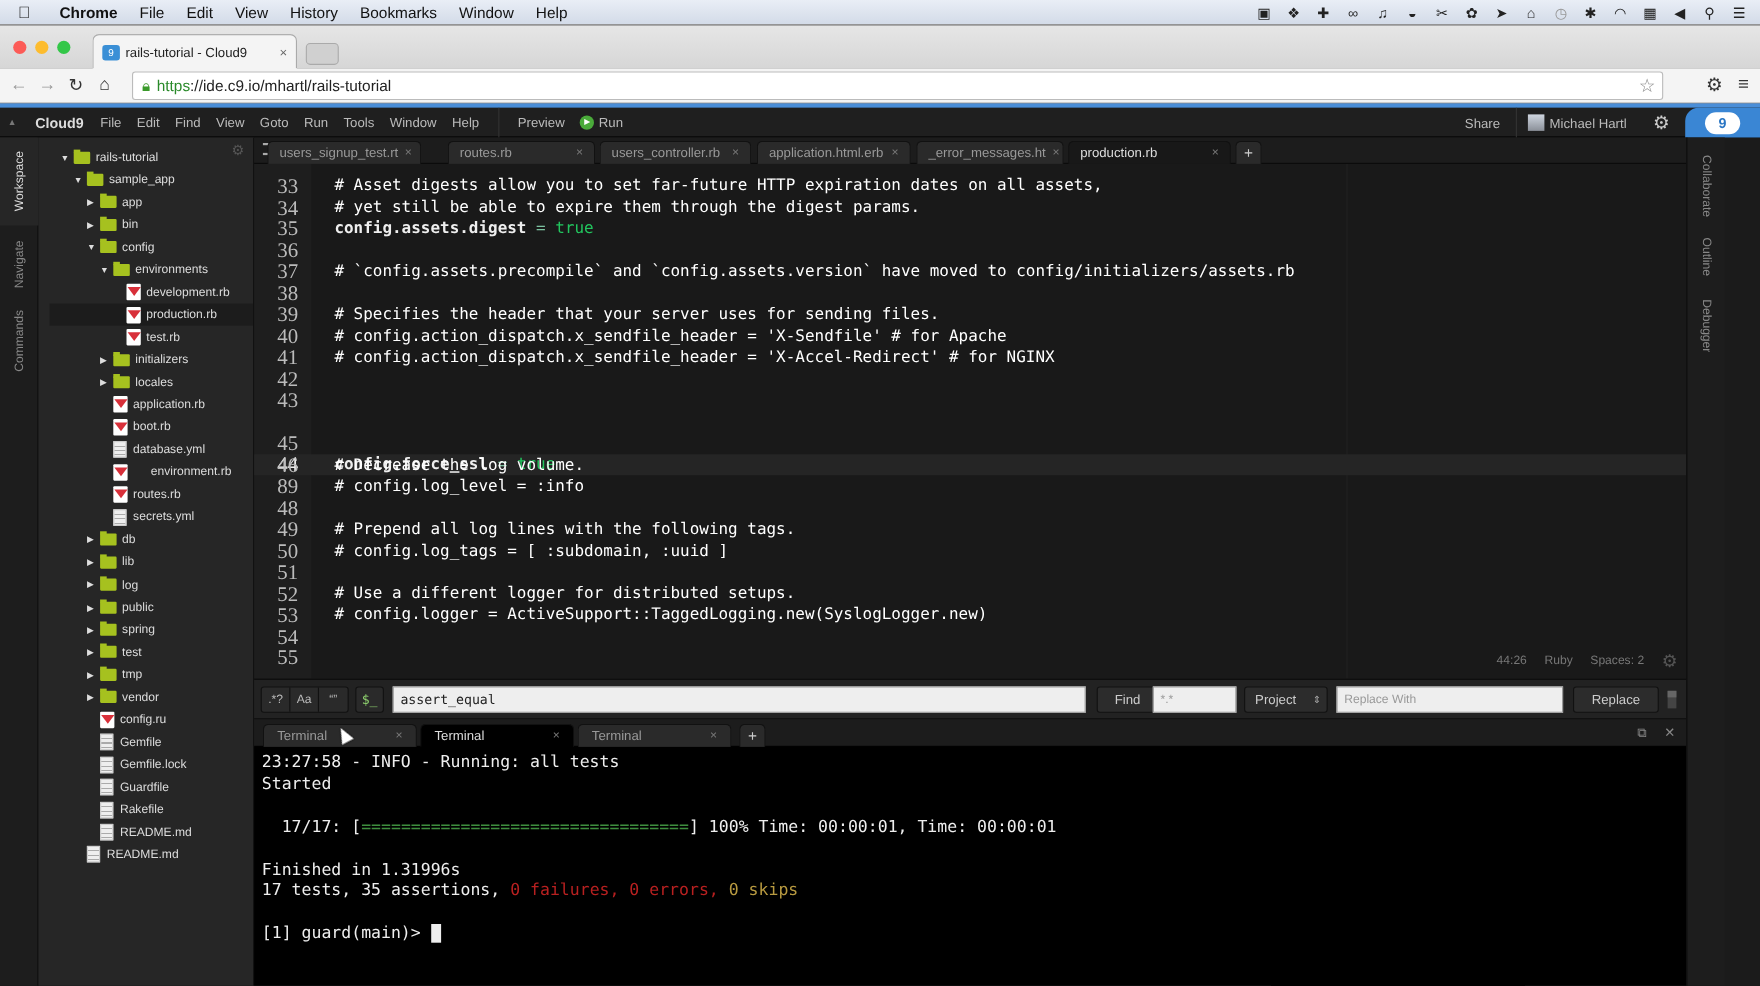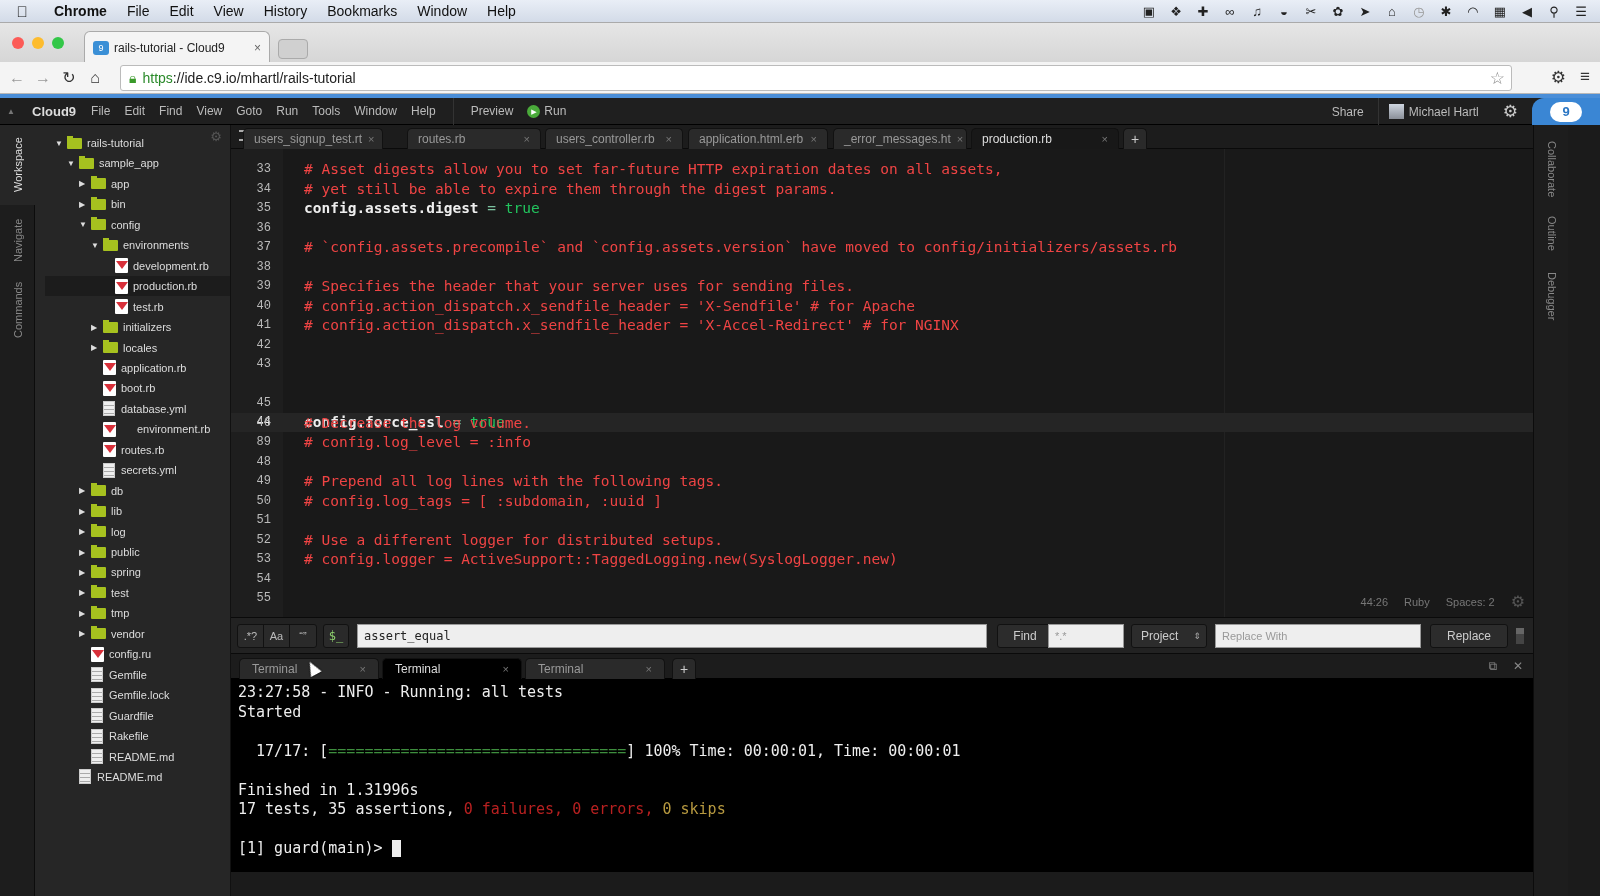--- a/index.html
+++ b/index.html
@@ -62,25 +62,25 @@
 .etabs{position:absolute;left:231px;top:125px;width:1302px;height:24px;background:#1c1c1c;border-bottom:1px solid #0a0a0a}
 .etabs .menuico{position:absolute;left:8px;top:5px;width:12px;height:11px;border:1px solid #aaa;border-width:2px 0;color:#aaa}
 .etab{position:absolute;top:3px;height:21px;background:#2a2a2a;border-radius:5px 5px 0 0;font-size:12px;color:#999;display:flex;align-items:center;padding:0 10px;border:1px solid #111;border-bottom:none}
 .etab.active{background:#181818;color:#ddd}
 .etab .x{margin-left:auto;color:#777;font-size:11px;padding-left:6px}
 .etab.plus{width:24px;justify-content:center;color:#ccc;font-size:14px;padding:0}
 
 .code{position:absolute;left:231px;top:149px;width:1302px;height:468px;background:#191919;overflow:hidden;font-family:"DejaVu Sans Mono",monospace;font-size:14.5px}
 .gutter{position:absolute;left:0;top:0;width:52px;height:468px;background:#1e1e1e}
 .line{position:absolute;left:0;height:19.5px;width:1302px;white-space:pre;color:#c8c8c8;line-height:19.5px}
-.line .ln{position:absolute;left:0;width:40px;text-align:right;color:#bbb;font-family:Liberation Mono, monospace;font-size:12px}
+.line .ln{position:absolute;left:0;width:40px;text-align:right;color:#bbb;font-family:Liberation Serif, serif;font-size:19px}
 .line .tx{position:absolute;left:73px}
 .line.cur{background:#252525}
 .line.cur .ln{color:#eee}
-.cmt{color:#ef4444}
+.cmt{color:#ffffff}
 .kw{color:#eee;font-weight:bold}
 .eq{color:#7cc2a0}
 .bool{color:#22c55e}
 .printmargin{position:absolute;left:993px;top:0;width:1px;height:468px;background:#222}
 .status{position:absolute;right:0;bottom:6px;display:flex;gap:16px;align-items:center;font-size:11px;color:#777;font-family:"Liberation Sans",sans-serif;padding-right:8px}
 .status .gear{font-size:16px;color:#555}
 
 .findbar{position:absolute;left:231px;top:617px;width:1302px;height:37px;background:#222;border-top:1px solid #0a0a0a;border-bottom:1px solid #0a0a0a}
 .fopts{position:absolute;left:6px;top:6px;height:24px;display:flex;border:1px solid #111;border-radius:3px;background:#2a2a2a}
 .fopts span{width:26px;text-align:center;font-size:11px;color:#bbb;line-height:22px;border-right:1px solid #111}
@@ -93,21 +93,21 @@
 .fsel .arr{position:absolute;right:5px;top:0;font-size:9px;color:#aaa}
 .fstub{position:absolute;right:9px;top:10px;width:8px;height:16px;background:#444;border-top:6px solid #666}
 
 .ttabs{position:absolute;left:231px;top:654px;width:1302px;height:25px;background:#1c1c1c;border-bottom:1px solid #000}
 .ttab{position:absolute;top:4px;width:140px;height:21px;background:#2a2a2a;border-radius:5px 5px 0 0;font-size:12px;color:#999;display:flex;align-items:center;padding:0 12px;border:1px solid #111;border-bottom:none}
 .ttab.active{background:#000;color:#ddd}
 .ttab .x{margin-left:auto;color:#777;font-size:11px}
 .ttab.plus{width:24px;justify-content:center;color:#ccc;font-size:14px;padding:0}
 .tctrl{position:absolute;top:5px;font-size:12px;color:#888}
 
-.term{position:absolute;left:231px;top:679px;width:1302px;height:193px;background:#000;font-family:"DejaVu Sans Mono",monospace;font-size:15px;color:#eee}
+.term{position:absolute;left:231px;top:679px;width:1302px;height:217px;background:#000;font-family:"DejaVu Sans Mono",monospace;font-size:15px;color:#eee}
 .tline{position:absolute;left:7px;height:19.5px;white-space:pre;line-height:19.5px}
 .tgreen{color:#3e8e3e}
 .tred{color:#b82020}
 .tyel{color:#b89a40}
 .cursor{display:inline-block;width:9px;height:17px;background:#eee;vertical-align:middle}
 
 .rightbar{position:absolute;left:1533px;top:125px;width:35px;height:771px;background:#1d1d1d;border-left:1px solid #0c0c0c}
 .rtab{position:absolute;left:0;width:35px;font-size:11px;color:#888;writing-mode:vertical-rl;display:flex;align-items:center;justify-content:center}
 .mouse{position:absolute;left:307px;top:661px;width:0;height:0;border-left:6px solid transparent;border-right:6px solid transparent;border-bottom:14px solid #fff;transform:rotate(-28deg);filter:drop-shadow(0 0 1px #000)}
 </style>

